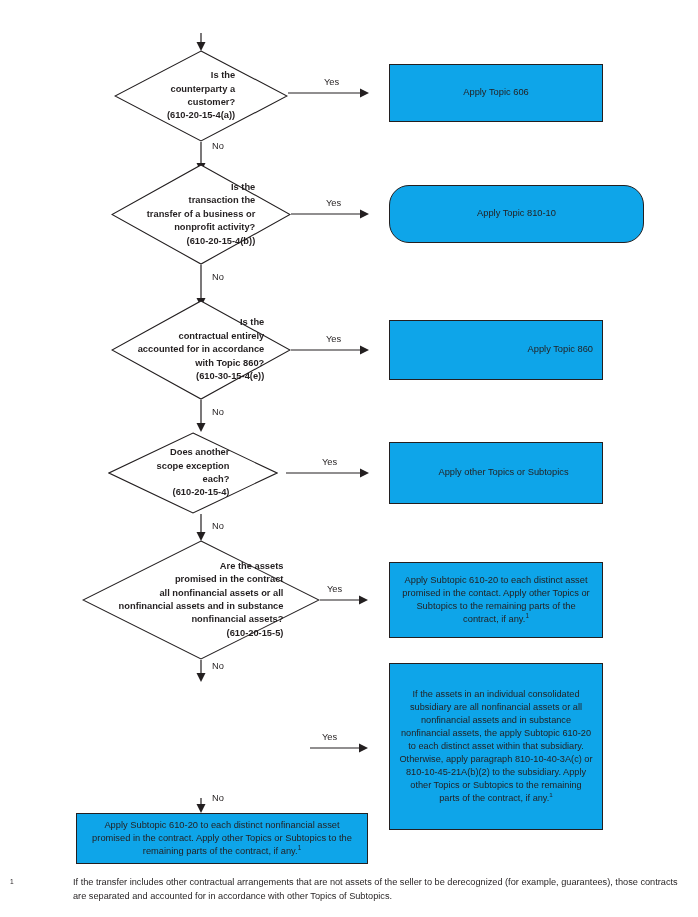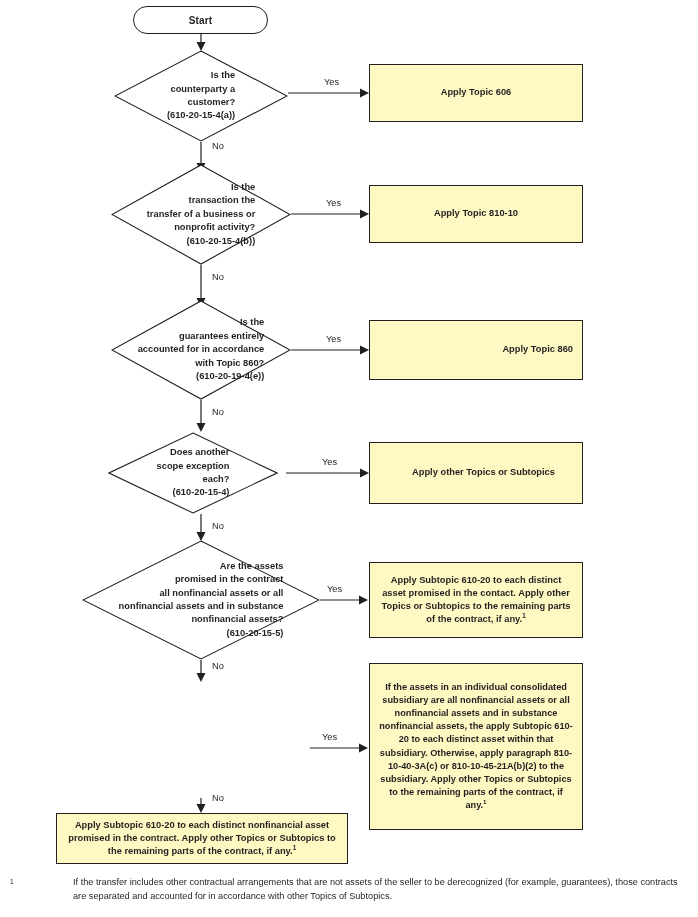--- a/index.html
+++ b/index.html
@@ -33,25 +33,26 @@
     border: 1.1px solid #231f20;
     border-radius: 14px;
     background: #ffffff;
     font-size: 10px;
     font-weight: 700;
     letter-spacing: .1px;
   }
 
   .process {
     border: 1.1px solid #231f20;
-    background: #fef9c3;
+    background: #0ea5e9;
     font-size: 9.3px;
-    font-weight: 700;
+    font-weight: 400;
     line-height: 1.42;
     padding: 4px 9px;
+    margin-left: 20px;
   }
   .process .inner { width: 100%; }
 
   
   .decision { pointer-events: none; }
   .decision svg {
     position: absolute;
     left: 0; top: 0;
     display: block;
   }
@@ -152,23 +153,20 @@
     <line x1="201" y1="660" x2="201" y2="675"></line>
     <polygon points="201,682 196.5,673 205.5,673"></polygon>
 
     <line x1="310" y1="748" x2="361" y2="748"></line>
     <polygon points="368,748 359,743.5 359,752.5"></polygon>
 
     <line x1="201" y1="798" x2="201" y2="806"></line>
     <polygon points="201,813 196.5,804 205.5,804"></polygon>
   </svg>
 
-  <div class="node terminator" style="left:133px; top:6px; width:135px; height:28px;">
-    <span>Start</span>
-  </div>
 
   <div class="node decision" style="left:114px; top:50px; width:174px; height:92px;">
     <svg width="174" height="92" viewBox="0 0 174 92">
       <polygon points="87,1 173,46 87,91 1,46" fill="#ffffff" stroke="#231f20" stroke-width="1.1"></polygon>
     </svg>
     <div class="dlabel">
       <div>
         <div>Is the</div>
         <div>counterparty a</div>
         <div>customer?</div>
@@ -196,24 +194,24 @@
   <div class="edge-label" style="left:326px; top:198px;">Yes</div>
   <div class="edge-label" style="left:212px; top:272px;">No</div>
 
   <div class="node decision" style="left:111px; top:300px; width:180px; height:100px;">
     <svg width="180" height="100" viewBox="0 0 180 100">
       <polygon points="90,1 179,50 90,99 1,50" fill="#ffffff" stroke="#231f20" stroke-width="1.1"></polygon>
     </svg>
     <div class="dlabel">
       <div>
         <div>Is the</div>
-        <div>guarantees entirely</div>
+        <div>contractual entirely</div>
         <div>accounted for in accordance</div>
         <div>with Topic 860?</div>
-        <div>(610-20-19-4(e))</div>
+        <div>(610-30-15-4(e))</div>
       </div>
     </div>
   </div>
   <div class="edge-label" style="left:326px; top:334px;">Yes</div>
   <div class="edge-label" style="left:212px; top:407px;">No</div>
 
   <div class="node decision" style="left:108px; top:432px; width:170px; height:82px;">
     <svg width="170" height="82" viewBox="0 0 170 82">
       <polygon points="85,1 169,41 85,81 1,41" fill="#ffffff" stroke="#231f20" stroke-width="1.1"></polygon>
     </svg>
@@ -247,21 +245,21 @@
   <div class="edge-label" style="left:327px; top:584px;">Yes</div>
   <div class="edge-label" style="left:212px; top:661px;">No</div>
 
   <div class="edge-label" style="left:322px; top:732px;">Yes</div>
   <div class="edge-label" style="left:212px; top:793px;">No</div>
 
   <div class="node process" style="left:369px; top:64px; width:214px; height:58px;">
     <div class="inner">Apply Topic 606</div>
   </div>
 
-  <div class="node process" style="left:369px; top:185px; width:214px; height:58px;">
+  <div class="node process" style="left:369px; top:185px; width:255px; height:58px;border-radius:20px;">
     <div class="inner">Apply Topic 810-10</div>
   </div>
 
   <div class="node process" style="left:369px; top:320px; width:214px; height:60px;text-align:right;">
     <div class="inner">Apply Topic 860</div>
   </div>
 
   <div class="node process" style="left:369px; top:442px; width:214px; height:62px;padding-left:24px;">
     <div class="inner">Apply other Topics or Subtopics</div>
   </div>

